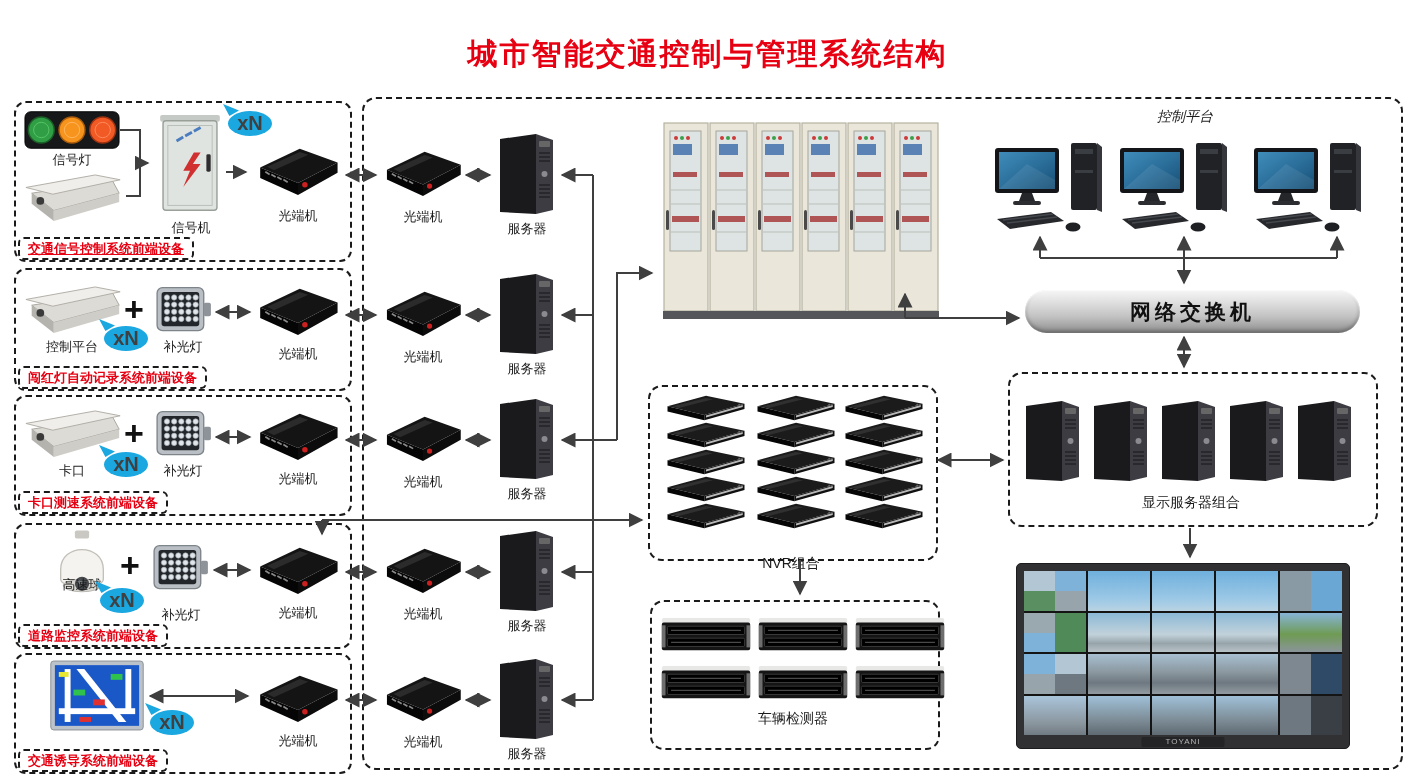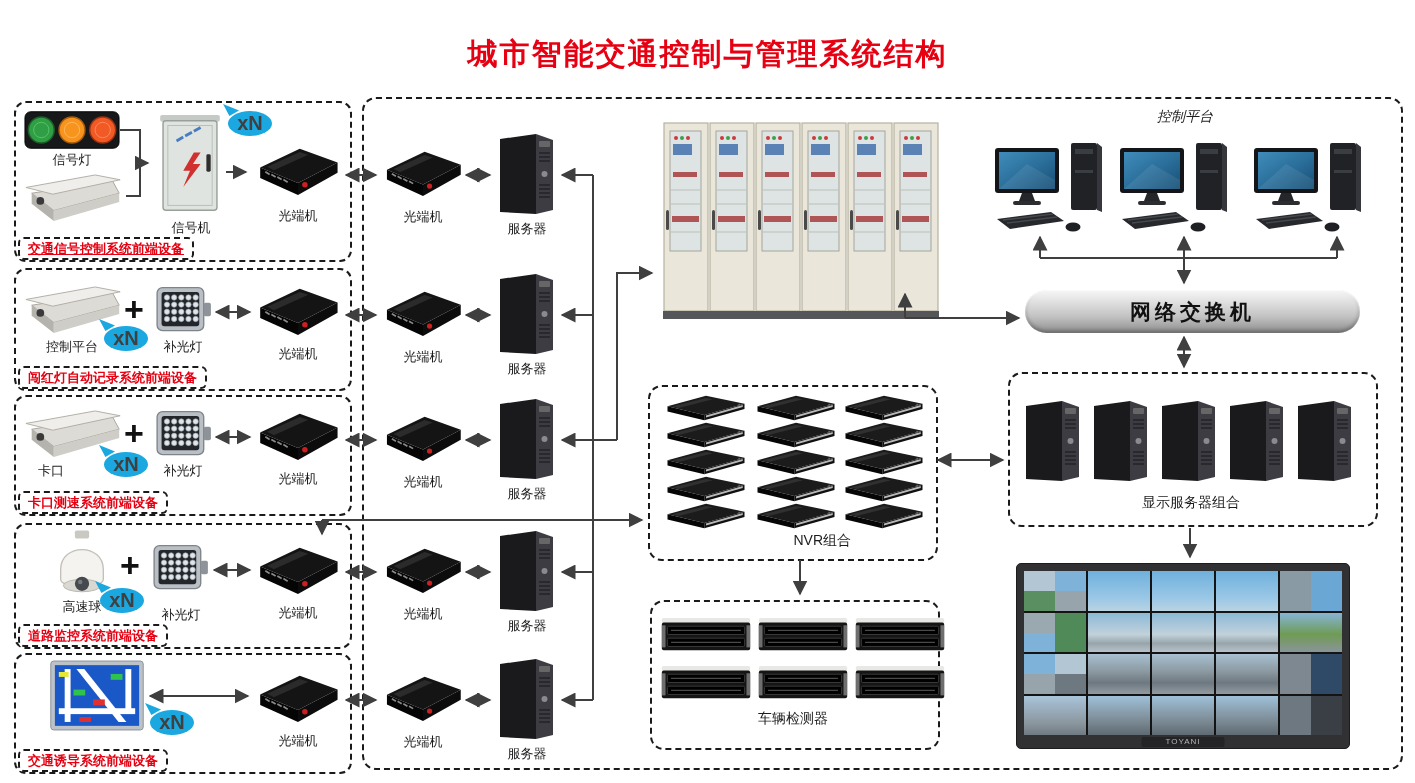--- a/index.html
+++ b/index.html
@@ -285,37 +285,37 @@
   <div class="xn" style="left:104px;top:326px;">xN</div>
   <svg class="dev" style="left:255px;top:281px;" width="86" height="60">
       <use href="#sym-transceiver"></use>
     </svg>
   <div class="dlabel" style="left:262px;top:345px;width:72px;">光端机</div>
   <div class="tag" style="top:366px;">闯红灯自动记录系统前端设备</div>
 
   <svg class="dev" style="left:24px;top:410px;" width="100" height="50">
       <use href="#sym-camera"></use>
     </svg>
-  <div class="dlabel" style="left:19px;top:462px;width:64px;">卡口</div>
+  <div class="dlabel" style="left:40px;top:462px;width:64px;">卡口</div>
   <div class="plus" style="left:124px;top:416px;">+</div>
   <svg class="dev" style="left:155px;top:408px;" width="58" height="52">
       <use href="#sym-floodlight"></use>
     </svg>
   <div class="dlabel" style="left:152px;top:462px;width:62px;">补光灯</div>
   <div class="xn" style="left:104px;top:452px;">xN</div>
   <svg class="dev" style="left:255px;top:406px;" width="86" height="60">
       <use href="#sym-transceiver"></use>
     </svg>
   <div class="dlabel" style="left:262px;top:470px;width:72px;">光端机</div>
   <div class="tag" style="top:491px;">卡口测速系统前端设备</div>
 
   <svg class="dev" style="left:50px;top:528px;" width="64" height="76">
       <use href="#sym-dome"></use>
     </svg>
-  <div class="dlabel" style="left:40px;top:598px;width:84px;">高速球</div>
+  <div class="dlabel" style="left:40px;top:576px;width:84px;">高速球</div>
   <div class="plus" style="left:120px;top:548px;">+</div>
   <svg class="dev" style="left:152px;top:542px;" width="58" height="52">
       <use href="#sym-floodlight"></use>
     </svg>
   <div class="dlabel" style="left:150px;top:606px;width:62px;">补光灯</div>
   <div class="xn" style="left:100px;top:588px;">xN</div>
   <svg class="dev" style="left:255px;top:540px;" width="86" height="60">
       <use href="#sym-transceiver"></use>
     </svg>
   <div class="dlabel" style="left:262px;top:604px;width:72px;">光端机</div>
@@ -437,21 +437,21 @@
     </svg>
   <svg class="dev" style="left:664px;top:502px;" width="84" height="28">
       <use href="#sym-nvr"></use>
     </svg>
   <svg class="dev" style="left:754px;top:502px;" width="84" height="28">
       <use href="#sym-nvr"></use>
     </svg>
   <svg class="dev" style="left:842px;top:502px;" width="84" height="28">
       <use href="#sym-nvr"></use>
     </svg>
-  <div class="seclabel" style="left:731px;top:532px;width:120px;text-align:right;">NVR组合</div>
+  <div class="seclabel" style="left:731px;top:555px;width:120px;">NVR组合</div>
 
   <div class="dashedbox" style="left:1008px;top:372px;width:366px;height:151px;"></div>
   <svg class="dev" style="left:1022px;top:400px;" width="62" height="84">
       <use href="#sym-server"></use>
     </svg>
   <svg class="dev" style="left:1090px;top:400px;" width="62" height="84">
       <use href="#sym-server"></use>
     </svg>
   <svg class="dev" style="left:1158px;top:400px;" width="62" height="84">
       <use href="#sym-server"></use>

